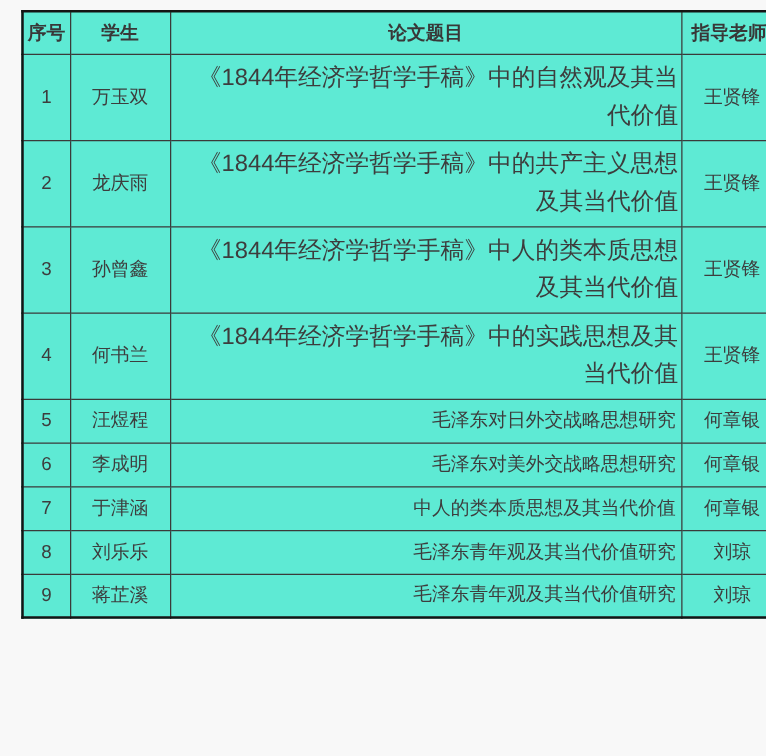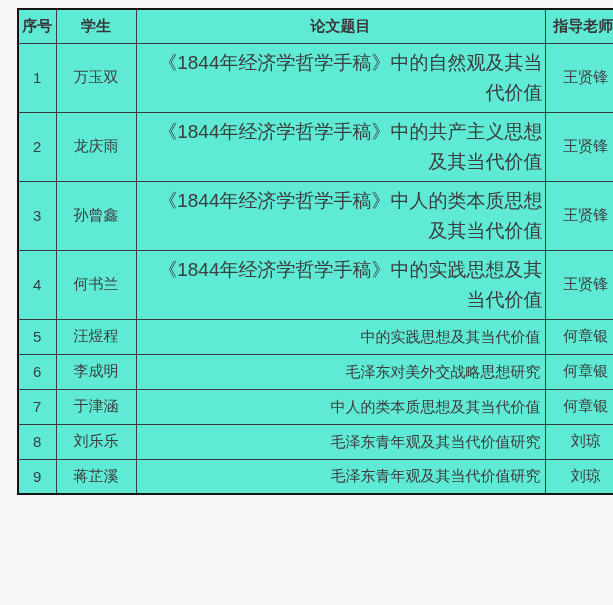--- a/index.html
+++ b/index.html
@@ -111,21 +111,21 @@
       </tr>
       <tr class="tall">
         <td class="no">4</td>
         <td class="student">何书兰</td>
         <td class="title">《1844年经济学哲学手稿》中的实践思想及其当代价值</td>
         <td class="advisor">王贤锋</td>
       </tr>
       <tr>
         <td class="no">5</td>
         <td class="student">汪煜程</td>
-        <td class="title">中的实践思想及其当代价值</td>
+        <td class="title">毛泽东对日外交战略思想研究</td>
         <td class="advisor">何章银</td>
       </tr>
       <tr>
         <td class="no">6</td>
         <td class="student">李成明</td>
         <td class="title">毛泽东对美外交战略思想研究</td>
         <td class="advisor">何章银</td>
       </tr>
       <tr>
         <td class="no">7</td>

